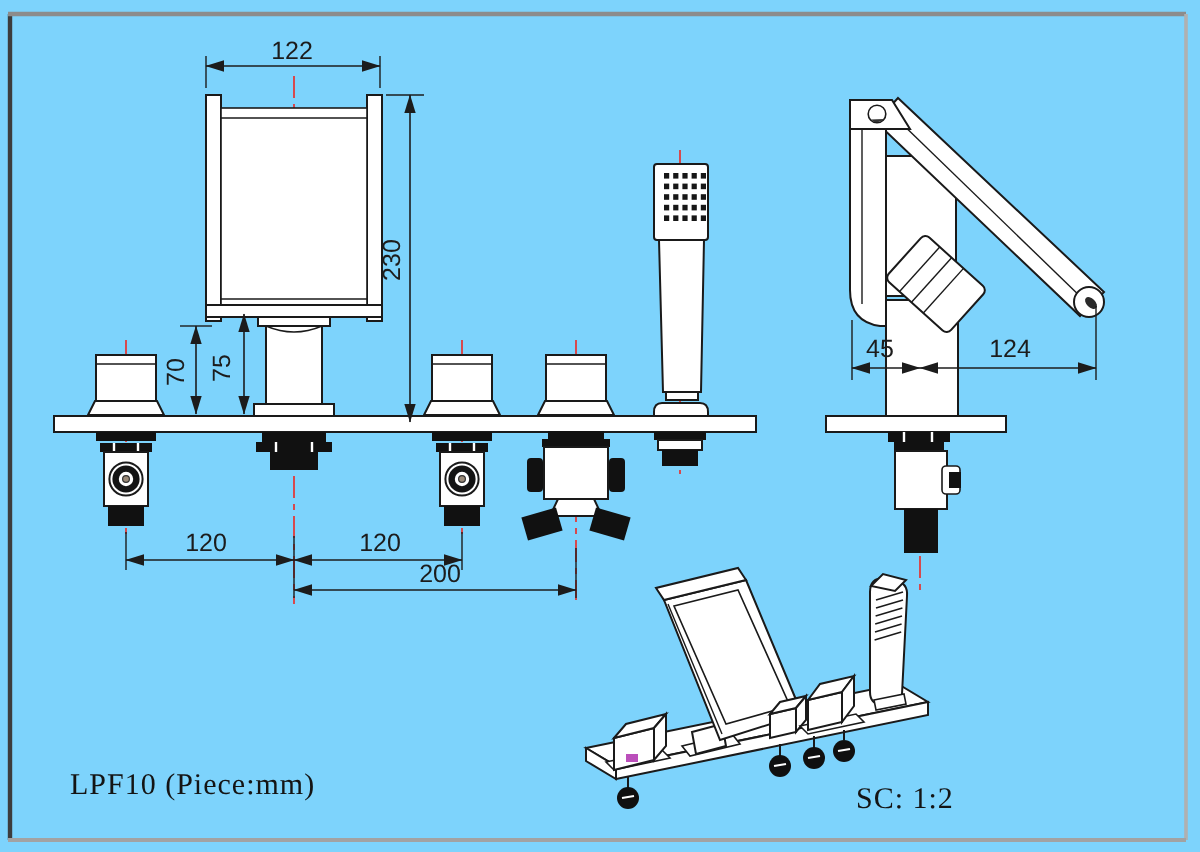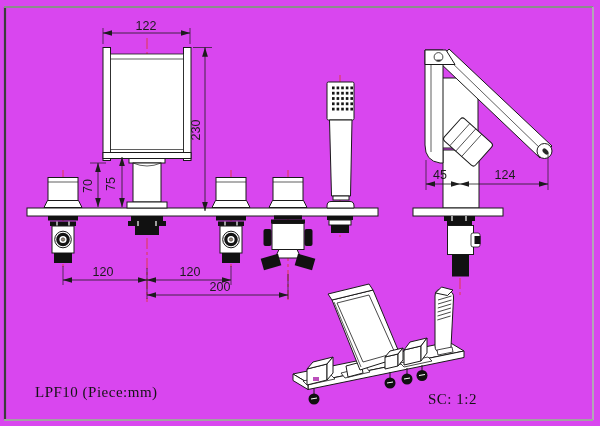--- a/index.html
+++ b/index.html
@@ -1,16 +1,16 @@
 <!DOCTYPE html>
 <html><head>
 <meta charset="utf-8">
 <style>
   html,body{margin:0;padding:0;background:#ffffff;}
-  #stage{position:relative;width:600px;height:426px;background:#d946ef;overflow:hidden;}
+  #stage{position:relative;width:600px;height:426px;background:#7dd3fc;overflow:hidden;}
   svg{display:block;}
   .w{fill:#ffffff;stroke:#1a1a1a;stroke-width:1;}
   .wt{fill:#ffffff;stroke:#1a1a1a;stroke-width:.8;}
   .d{fill:#111111;stroke:none;}
   .ln{stroke:#1a1a1a;stroke-width:1;fill:none;}
   .tn{stroke:#1a1a1a;stroke-width:.7;fill:none;}
   .dim{stroke:#1c1c1c;stroke-width:.8;fill:none;}
   .ext{stroke:#1c1c1c;stroke-width:.7;fill:none;}
   .cl{stroke:#e03b3b;stroke-width:.9;fill:none;stroke-dasharray:11 3 3 3;}
   .dimtxt{font-family:"Liberation Sans",sans-serif;font-size:12.5px;fill:#1c1c1c;}

